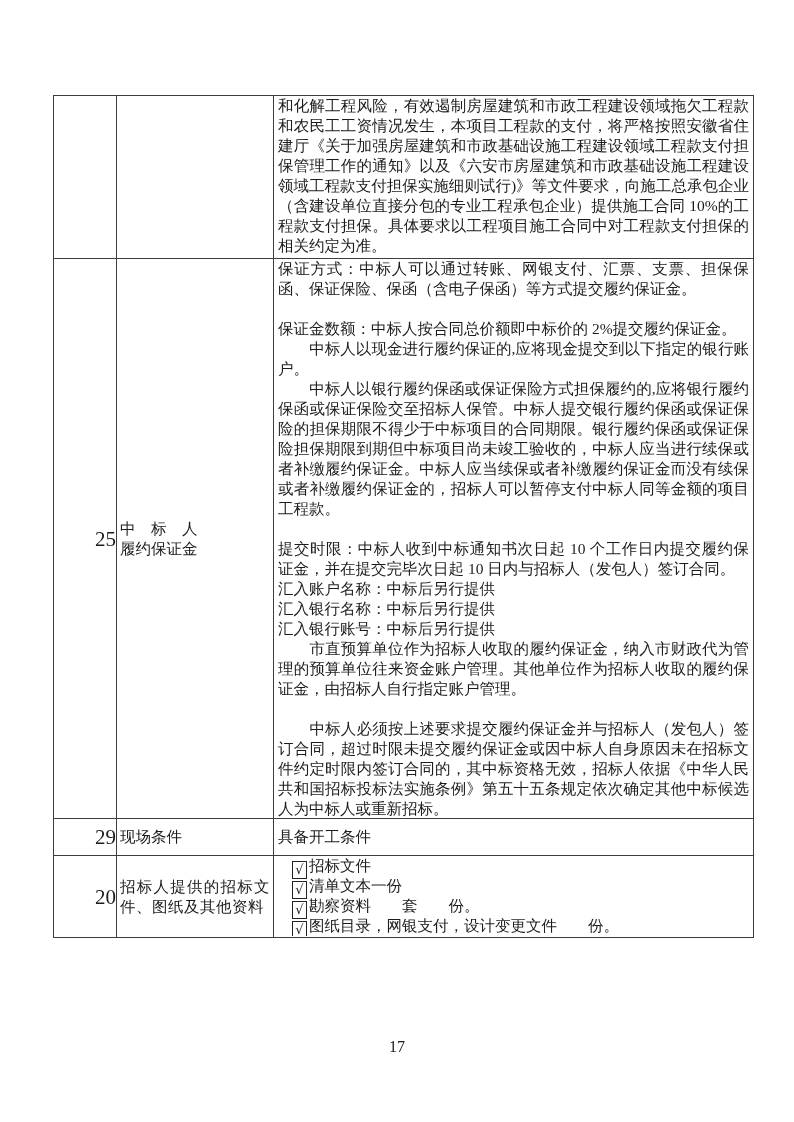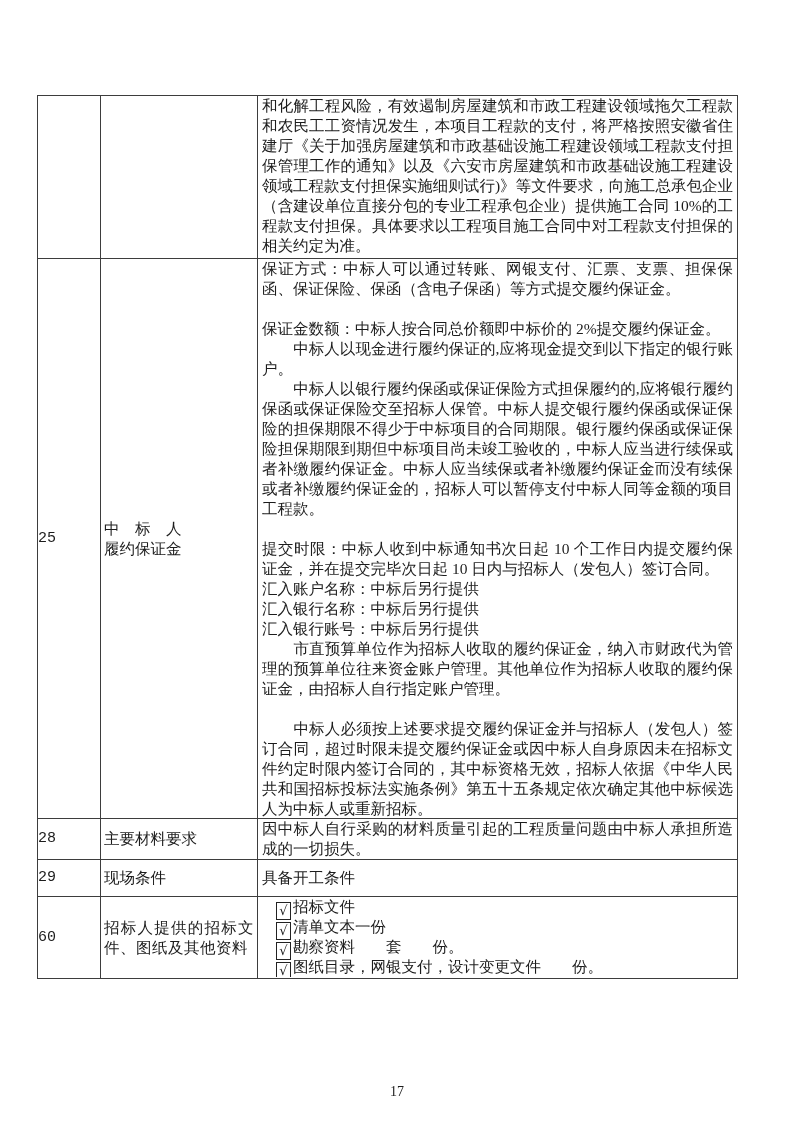--- a/index.html
+++ b/index.html
@@ -7,36 +7,36 @@
     position: relative;
     width: 794px;
     height: 1122px;
     background: #ffffff;
     font-family: "Liberation Serif", "DejaVu Serif", serif;
     color: #1c1c1c;
     overflow: hidden;
   }
   table.doc {
     position: absolute;
-    left: 37px;
+    left: 53px;
     top: 95px;
     width: 700px;
     border-collapse: collapse;
     table-layout: fixed;
     font-size: 15.5px;
     line-height: 20px;
     border-radius: 30px;
   }
   td {
     border: 1px solid #3d3d3d;
     padding: 0;
     vertical-align: middle;
     overflow: hidden;
   }
-  td.num   { text-align: left; font-size: 15px; font-family: Liberation Mono, monospace; }
+  td.num   { text-align: right; font-size: 21px; }
   td.label { padding: 8px 3px; }
   td.label.justified { letter-spacing: 0.5px; text-align: justify; }
   td.content { padding: 0 4px; }
   td.vtop { vertical-align: top; }
   .clip { overflow: hidden; }
   .clip.h-cont { height: 161px; }
   .clip.h-25   { height: 558px; }
   .clip.h-30   { height: 80px; }
   .para { text-align: justify; }
   .line { text-align: left; }
@@ -56,25 +56,25 @@
     border: 1px solid #222222;
     line-height: 16px;
     text-align: center;
     font-size: 13px;
     margin-right: 2px;
     vertical-align: -3px;
     font-family: "DejaVu Sans", sans-serif;
   }
   .page-num {
     position: absolute;
-    top: 1084px;
+    top: 1038px;
     left: 0;
     width: 100%;
     text-align: center;
-    font-size: 14px;
+    font-size: 16px;
   }
 </style>
 </head>
 <body>
 
 <div class="sheet">
 
   <table class="doc">
     <colgroup>
       <col style="width:63px">
@@ -113,36 +113,29 @@
           <div class="line">汇入银行账号：中标后另行提供</div>
           <div class="para">　　市直预算单位作为招标人收取的履约保证金，纳入市财政代为管理的预算单位往来资金账户管理。其他单位作为招标人收取的履约保证金，由招标人自行指定账户管理。</div>
           <div class="gap"></div>
           <div class="para">　　中标人必须按上述要求提交履约保证金并与招标人（发包人）签订合同，超过时限未提交履约保证金或因中标人自身原因未在招标文件约定时限内签订合同的，其中标资格无效，招标人依据《中华人民共和国招标投标法实施条例》第五十五条规定依次确定其他中标候选人为中标人或重新招标。</div>
         </div>
       </td>
     </tr>
 
 
 
-    <tr class="r-28">
-      <td class="num">28</td>
-      <td class="label">主要材料要求</td>
-      <td class="content">
-        <div class="para">因中标人自行采购的材料质量引起的工程质量问题由中标人承担所造成的一切损失。</div>
-      </td>
-    </tr>
 
     <tr class="r-29">
       <td class="num">29</td>
       <td class="label">现场条件</td>
       <td class="content">具备开工条件</td>
     </tr>
 
     <tr class="r-30">
-      <td class="num">60</td>
+      <td class="num">20</td>
       <td class="label justified">招标人提供的招标文件、图纸及其他资料</td>
       <td class="content vtop">
         <div class="clip h-30">
           <div class="check-row">
             <span class="cb"><span>√</span></span><span>招标文件</span>
           </div>
           <div class="check-row">
             <span class="cb"><span>√</span></span><span>清单文本一份</span>
           </div>
           <div class="check-row">

